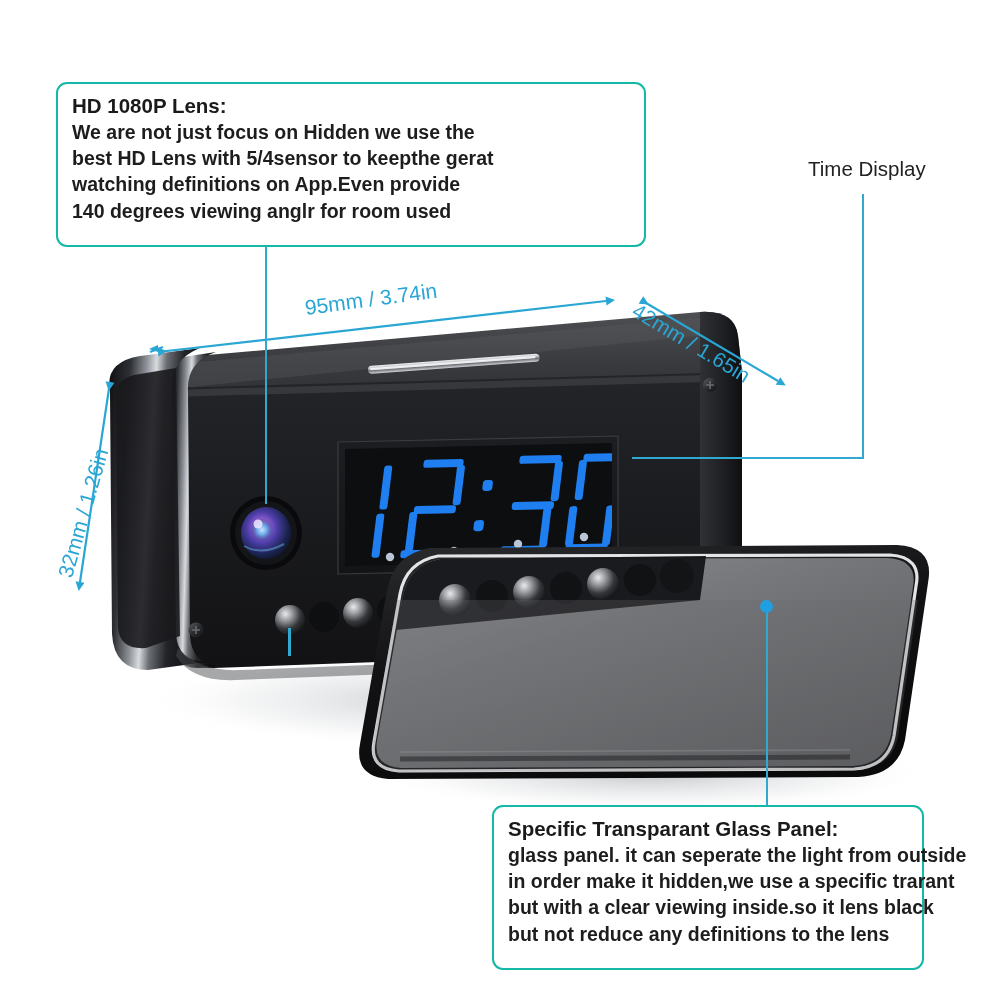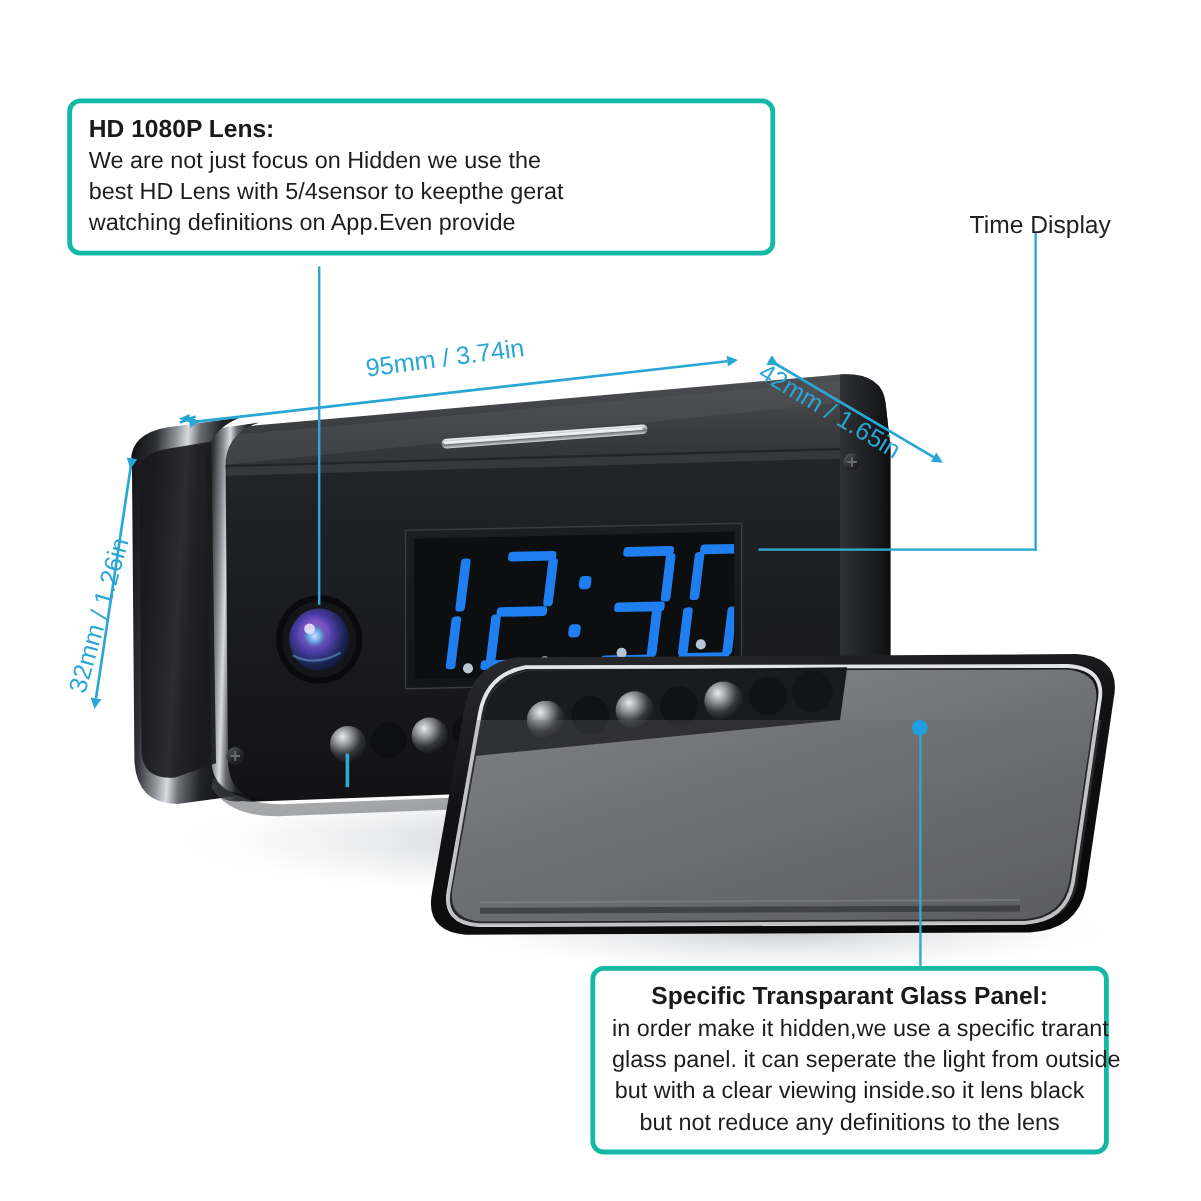--- a/index.html
+++ b/index.html
@@ -17,50 +17,50 @@
     height: 1001px;
     background: #ffffff;
     overflow: hidden;
   }
 
   
   .callout {
     position: absolute;
     box-sizing: border-box;
     background: #ffffff;
-    border: 4px solid #14b8a6;
+    border: 2px solid #14b8a6;
     border-radius: 11px;
-    padding: 9px 14px 9px 14px;
+    padding: 9px 14px 21px 14px;
   }
   .callout .c-title {
     font-size: 20.5px;
     font-weight: bold;
     color: #1a1a1a;
     line-height: 1.28;
     white-space: nowrap;
   }
   .callout .c-line {
     font-size: 19.5px;
-    font-weight: normal;
+    font-weight: bold;
     color: #1d1d1d;
     line-height: 1.34;
     white-space: nowrap;
   }
 
   #callout-lens  { left: 56px;  top: 82px;  width: 590px; }
-  #callout-glass { left: 492px; top: 805px; width: 432px; text-align: center; }
+  #callout-glass { left: 492px; top: 805px; width: 432px; }
 
   
   .plain-label {
     position: absolute;
     font-size: 20.5px;
     color: #222222;
     white-space: nowrap;
   }
-  #label-time-display { left: 808px; top: 157px; margin-top: 19px; }
+  #label-time-display { left: 808px; top: 157px; }
 
   
   .leader {
     position: absolute;
     background: #30a8d0;
   }
   .leader.v { width: 2px; }
   .leader.h { height: 2px; }
 
   #leader-lens        { left: 265px; top: 222px;  width: 2px;  height: 282px; }
@@ -370,23 +370,24 @@
   <div class="dim-label" id="dim-42">42mm / 1.65in</div>
   <div class="dim-label" id="dim-32">32mm / 1.26in</div>
 
   <div class="plain-label" id="label-time-display">Time Display</div>
 
   <div class="callout" id="callout-lens">
     <div class="c-title">HD 1080P Lens:</div>
     <div class="c-line">We are not just focus on Hidden we use the</div>
     <div class="c-line">best HD Lens with 5/4sensor to keepthe gerat</div>
     <div class="c-line">watching definitions on App.Even provide</div>
+    <div class="c-line">140 degrees viewing anglr for room used</div>
   </div>
 
   <div class="callout" id="callout-glass">
     <div class="c-title">Specific Transparant Glass Panel:</div>
+    <div class="c-line">glass panel. it can seperate the light from outside</div>
     <div class="c-line">in order make it hidden,we use a specific trarant</div>
-    <div class="c-line">glass panel. it can seperate the light from outside</div>
     <div class="c-line">but with a clear viewing inside.so it lens black</div>
     <div class="c-line">but not reduce any definitions to the lens</div>
   </div>
 
 </div>
 
 </body></html>

